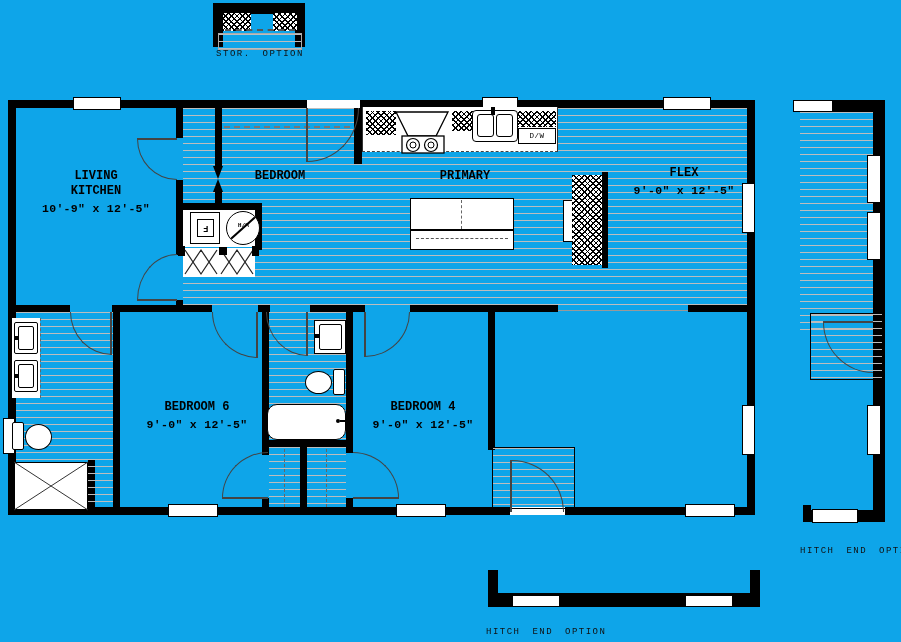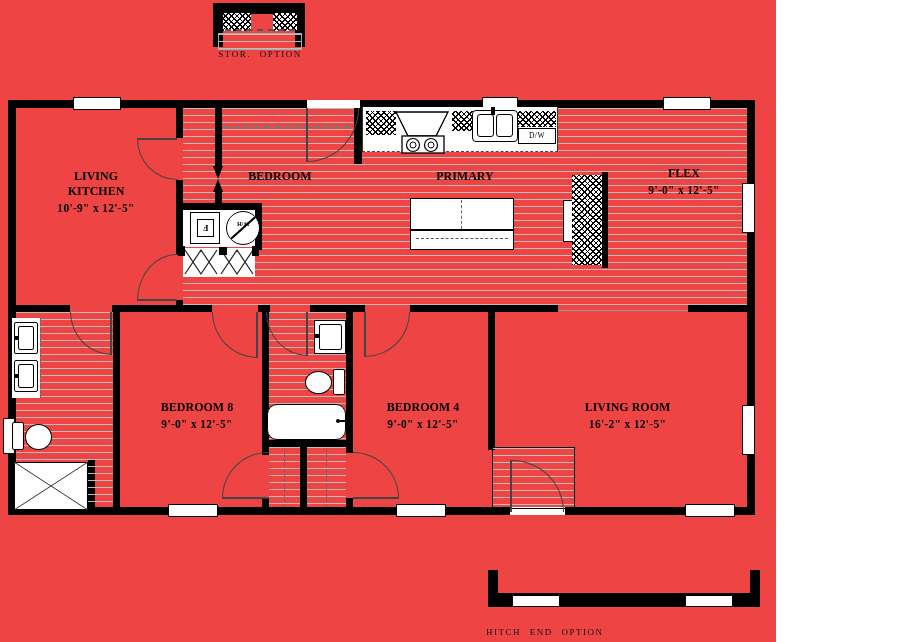--- a/index.html
+++ b/index.html
@@ -1,17 +1,17 @@
 <!DOCTYPE html>
 <html><head>
 <meta charset="utf-8">
 <style>
   html,body{margin:0;padding:0;background:#fff;}
-  #plan{position:relative;width:776px;height:642px;background:#ef4444;overflow:hidden;
-        font-family:Liberation Serif, serif;}
+  #plan{position:relative;width:901px;height:642px;background:#0ea5e9;overflow:hidden;
+        font-family:Liberation Mono, monospace;}
   .w{position:absolute;background:#000;}
   .gap{position:absolute;background:#fff;}
   .win{position:absolute;background:#fff;border:1px solid #000;box-sizing:border-box;}
   .hatch{position:absolute;background-image:repeating-linear-gradient(180deg,#bdbdbd 0px,#bdbdbd 1px,transparent 1px,transparent 7px);}
   .xh{position:absolute;background:repeating-linear-gradient(45deg,#000 0 1.2px,transparent 1.2px 4px),
       repeating-linear-gradient(-45deg,#000 0 1.2px,transparent 1.2px 4px),#fff;}
   .white{position:absolute;background:#fff;}
   .arc{position:absolute;box-sizing:border-box;border:0 solid #444;}
   .arc.bl{border-left-width:1.4px;border-bottom-width:1.4px;border-bottom-left-radius:100%;}
   .arc.br{border-right-width:1.4px;border-bottom-width:1.4px;border-bottom-right-radius:100%;}
@@ -197,30 +197,26 @@
     <div>BEDROOM</div>
   </div>
   <div class="lbl" style="left:395px;top:169px;width:140px">
     <div>PRIMARY</div>
   </div>
   <div class="lbl" style="left:614px;top:166px;width:140px">
     <div>FLEX</div>
     <div class="dims">9'-0" x  12'-5"</div>
   </div>
   <div class="lbl" style="left:127px;top:400px;width:140px">
-    <div>BEDROOM 8</div>
+    <div>BEDROOM 6</div>
     <div class="dims">9'-0" x  12'-5"</div>
   </div>
   <div class="lbl" style="left:353px;top:400px;width:140px">
     <div>BEDROOM 4</div>
     <div class="dims">9'-0" x  12'-5"</div>
-  </div>
-  <div class="lbl" style="left:545px;top:400px;width:165px">
-    <div>LIVING ROOM</div>
-    <div class="dims">16'-2" x  12'-5"</div>
   </div>
 
   <div class="hatch" style="left:800px;top:112px;width:73px;height:218px"></div>
   <div class="w" style="left:833px;top:100px;width:52px;height:12px"></div>
   <div class="win" style="left:793px;top:100px;width:40px;height:12px"></div>
   <div class="w" style="left:873px;top:107px;width:12px;height:415px"></div>
   <div class="win" style="left:867px;top:155px;width:14px;height:48px"></div>
   <div class="win" style="left:867px;top:212px;width:14px;height:48px"></div>
   <div class="win" style="left:867px;top:405px;width:14px;height:50px"></div>
   <div class="hatch" style="left:810px;top:313px;width:73px;height:67px;border:1px solid #000;box-sizing:border-box"></div>

